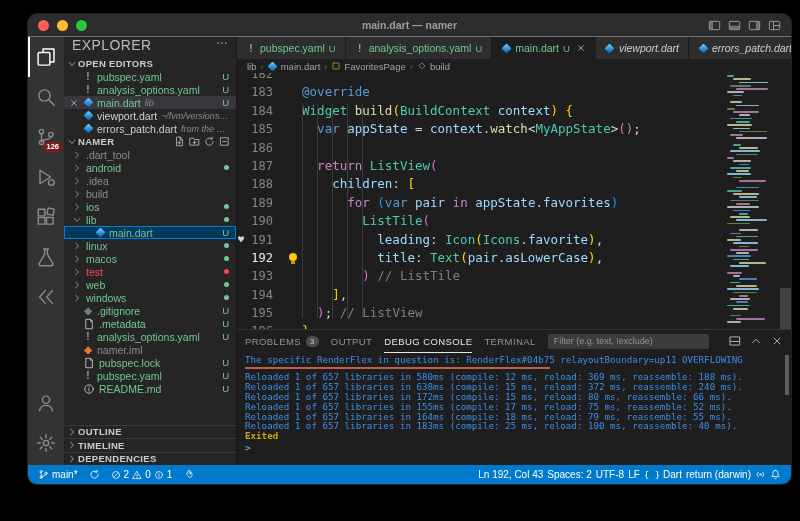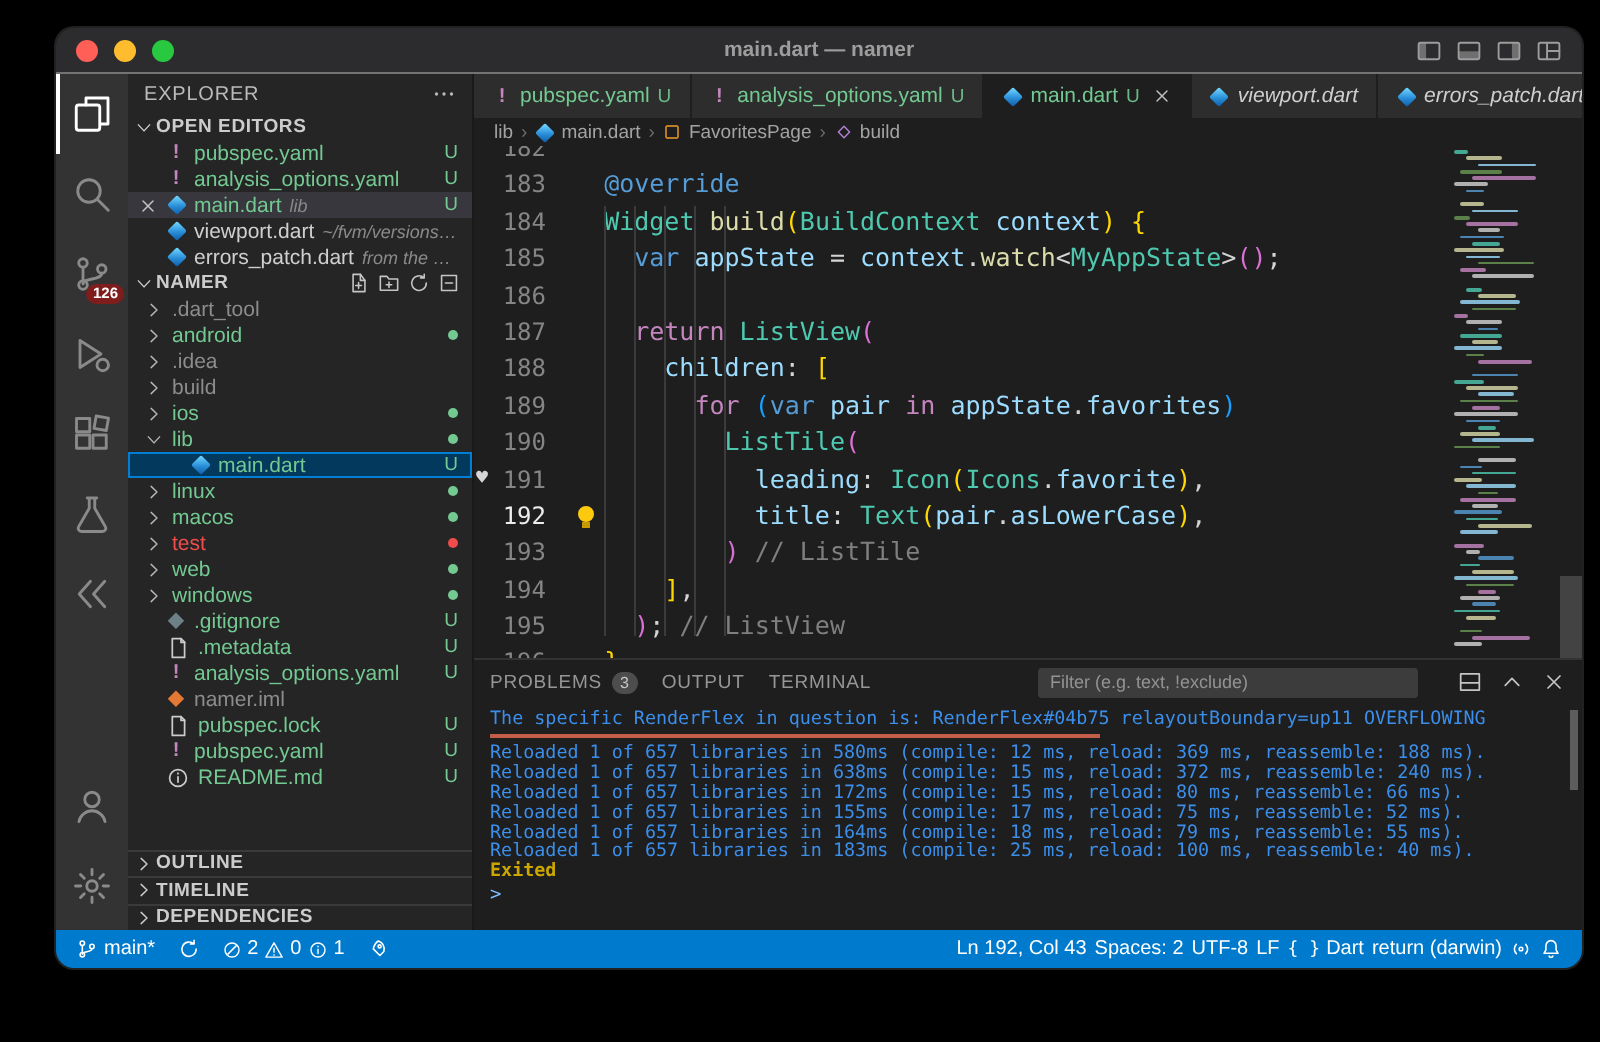--- a/index.html
+++ b/index.html
@@ -20,21 +20,21 @@
   
   .activity{width:36px;background:#333333;display:flex;flex-direction:column;align-items:center;flex:none;}
   .act-item{width:36px;height:40px;display:flex;align-items:center;justify-content:center;color:#8a8a8a;position:relative;cursor:pointer;}
   .act-item.active{color:#ffffff;box-shadow:inset 2px 0 0 #ffffff;}
   .act-item .ic{width:20px;height:20px;}
   .act-badge{position:absolute;right:2px;bottom:5px;background:#7f1d1d;color:#fff;font-size:7.5px;font-weight:bold;
     padding:1px 3px;border-radius:7px;line-height:8px;}
   .act-bottom{margin-top:auto;display:flex;flex-direction:column;align-items:center;padding-bottom:2px;}
   
   .sidebar{width:172px;background:#252526;color:#cccccc;flex:none;position:relative;overflow:hidden;font-size:10.5px;}
-  .sb-title{height:20px;display:flex;align-items:center;padding:0 8px;font-size:10px;color:#bbbbbb;letter-spacing:.4px;}
+  .sb-title{height:20px;display:flex;padding:0 8px;font-size:14px;color:#bbbbbb;letter-spacing:.4px;}
   .sb-title .more{margin-left:auto;color:#bbb;}
   .sec-head{height:13px;display:flex;align-items:center;font-size:9.5px;font-weight:bold;color:#cccccc;letter-spacing:.3px;padding-left:3px;gap:1px;}
   .sec-head .ic{width:10px;height:10px;flex:none;}
   .sec-actions{margin-left:auto;display:flex;gap:4px;padding-right:6px;color:#c5c5c5;}
   .sec-actions .ic{width:11px;height:11px;}
   .row{height:13px;display:flex;align-items:center;gap:4px;padding-right:7px;position:relative;white-space:nowrap;overflow:hidden;cursor:pointer;}
   .row .nm{font-size:10.5px;}
   .row .desc{font-size:9px;color:#8a8a8a;font-style:italic;overflow:hidden;text-overflow:ellipsis;}
   .row .u{margin-left:auto;font-size:9.5px;flex:none;}
   .row .dot{margin-left:auto;width:5px;height:5px;border-radius:50%;flex:none;}
@@ -732,20 +732,24 @@
           <div class="panel-head">
             <span id="ptabs" style="display:flex;gap:12px;height:100%">
                 <span class="ptab">
      <span>PROBLEMS</span>
      <span class="pbadge">3</span>
    </span>
                 <span class="ptab">
      <span>OUTPUT</span>
 
    </span>
+                <span class="ptab active">
+     <span>DEBUG CONSOLE</span>
+
+   </span>
                 <span class="ptab">
      <span>TERMINAL</span>
 
    </span>
               </span>
             <span class="pfilter">Filter (e.g. text, !exclude)</span>
             <span class="phead-actions" id="pactions">
                 <span class="ic" style="width:12px;height:12px;">
                   <svg viewBox="0 0 16 16">
                     <rect x="1.8" y="2.6" width="12.4" height="10.8"></rect>

